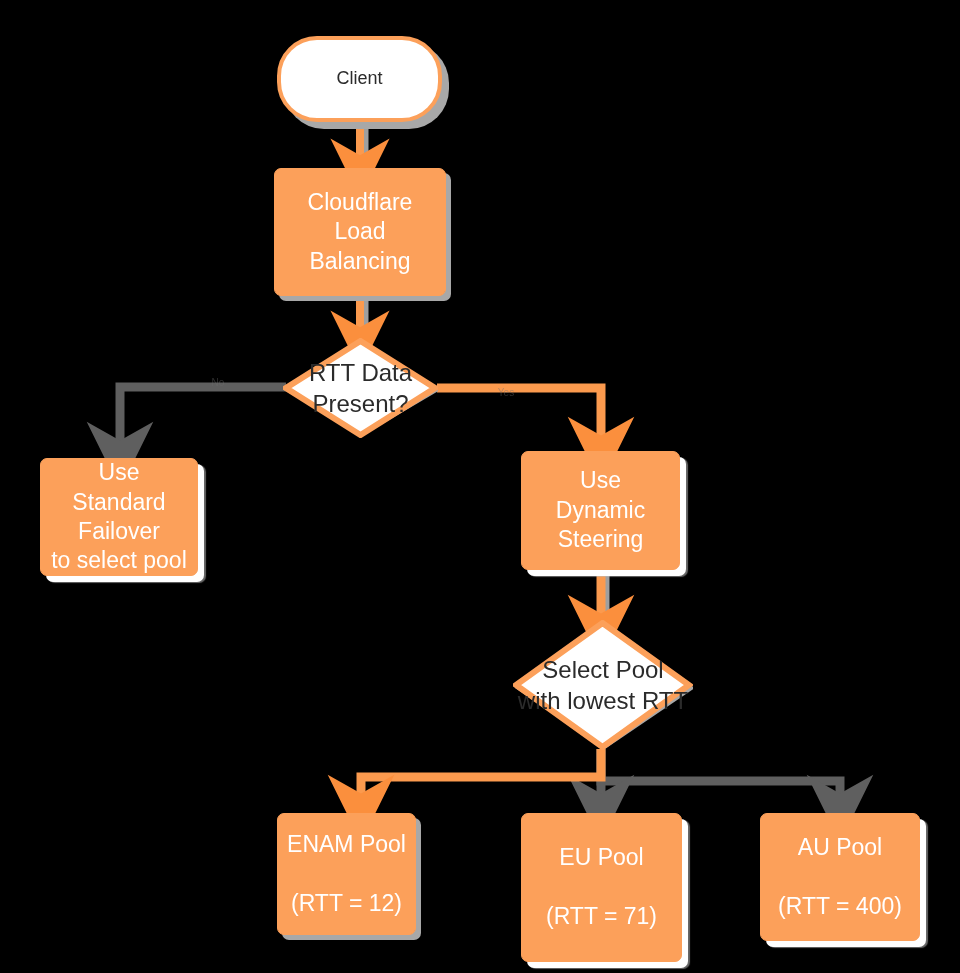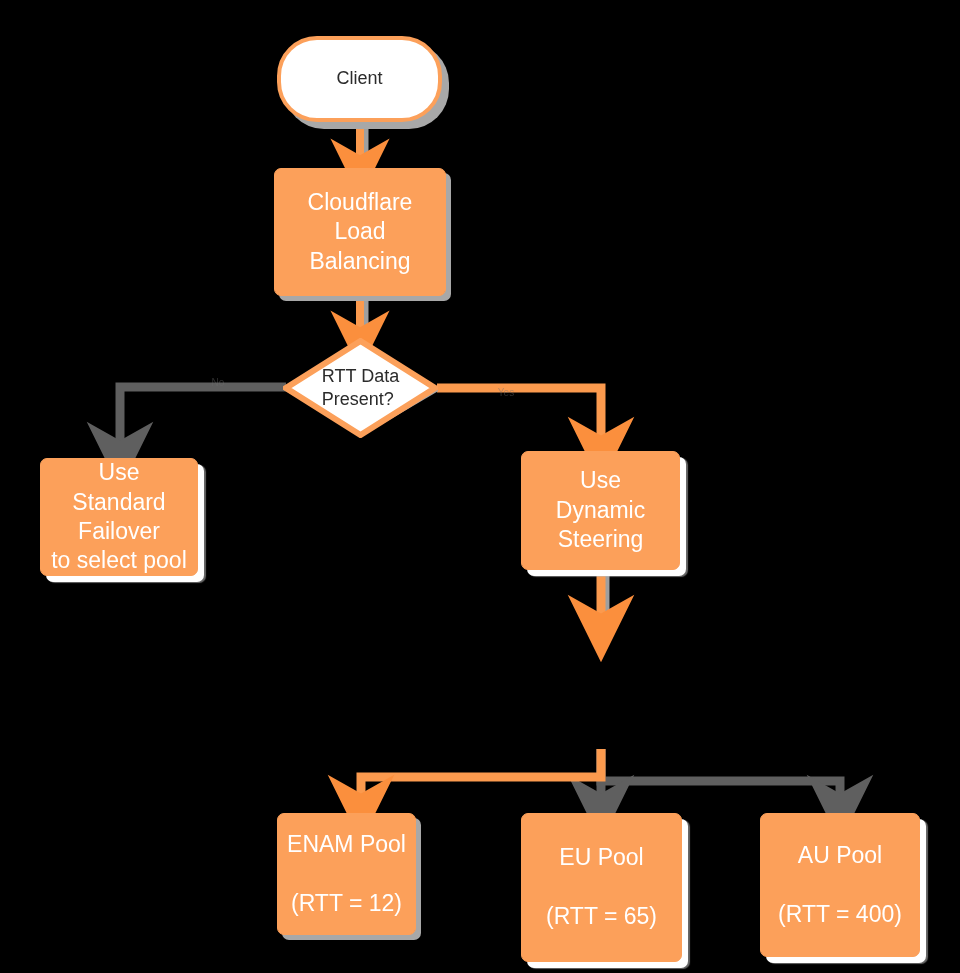--- a/index.html
+++ b/index.html
@@ -76,22 +76,23 @@
   }
   .diamond-text {
     position: absolute;
     left: 0;
     top: 0;
     width: 100%;
     height: 100%;
     display: flex;
     align-items: center;
     justify-content: center;
+    text-align: center;
     color: #2b2b2b;
-    font-size: 18px;
+    font-size: 24px;
     line-height: 1.3;
     white-space: pre-line;
     pointer-events: none;
   }
   .edge-label {
     position: absolute;
     color: #6e6e6e;
     font-size: 10px;
     z-index: 6;
     background: transparent;
@@ -163,35 +164,43 @@
     <span class="label">Use
 Standard Failover
 to select pool</span>
   </div>
 
   <div class="node box-fill" style="left:521px; top:451px; width:159px; height:119px;">
     <span class="label">Use
 Dynamic Steering</span>
   </div>
 
+  <div class="diamond-wrap" style="left:513px; top:620px; width:180px; height:130px;">
+    <svg class="diamond-shape" viewBox="0 0 180 130" preserveAspectRatio="none">
+      <polygon points="92,7 182,68 92,129 2,68" fill="#a8a8a8"></polygon>
+      <polygon points="89.5,3 176,65 89.5,127 3,65" fill="#ffffff" stroke="#fca05a" stroke-width="6"></polygon>
+    </svg>
+    <div class="diamond-text">Select Pool
+with lowest RTT</div>
+  </div>
 
   <div class="node box-fill shadow-gray" style="left:277px; top:813px; width:139px; height:122px; box-shadow:5px 5px 0 0 #a8a8a8;">
     <div class="label">
       <div>ENAM Pool</div>
       <div><span>(</span><span class="bold-rtt">RTT = 12</span><span>)</span></div>
     </div>
   </div>
 
   <div class="node box-fill" style="left:521px; top:813px; width:161px; height:149px;">
     <div class="label">
       <div>EU Pool</div>
-      <div><span>(</span><span>RTT = 65</span><span>)</span></div>
+      <div><span>(</span><span>RTT = 71</span><span>)</span></div>
     </div>
   </div>
 
-  <div class="node box-fill" style="left:760px; top:813px; width:160px; height:144px;">
+  <div class="node box-fill" style="left:760px; top:813px; width:160px; height:128px;">
     <div class="label">
       <div>AU Pool</div>
       <div><span>(</span><span>RTT = 400</span><span>)</span></div>
     </div>
   </div>
 
 </div>
 
 </body></html>

